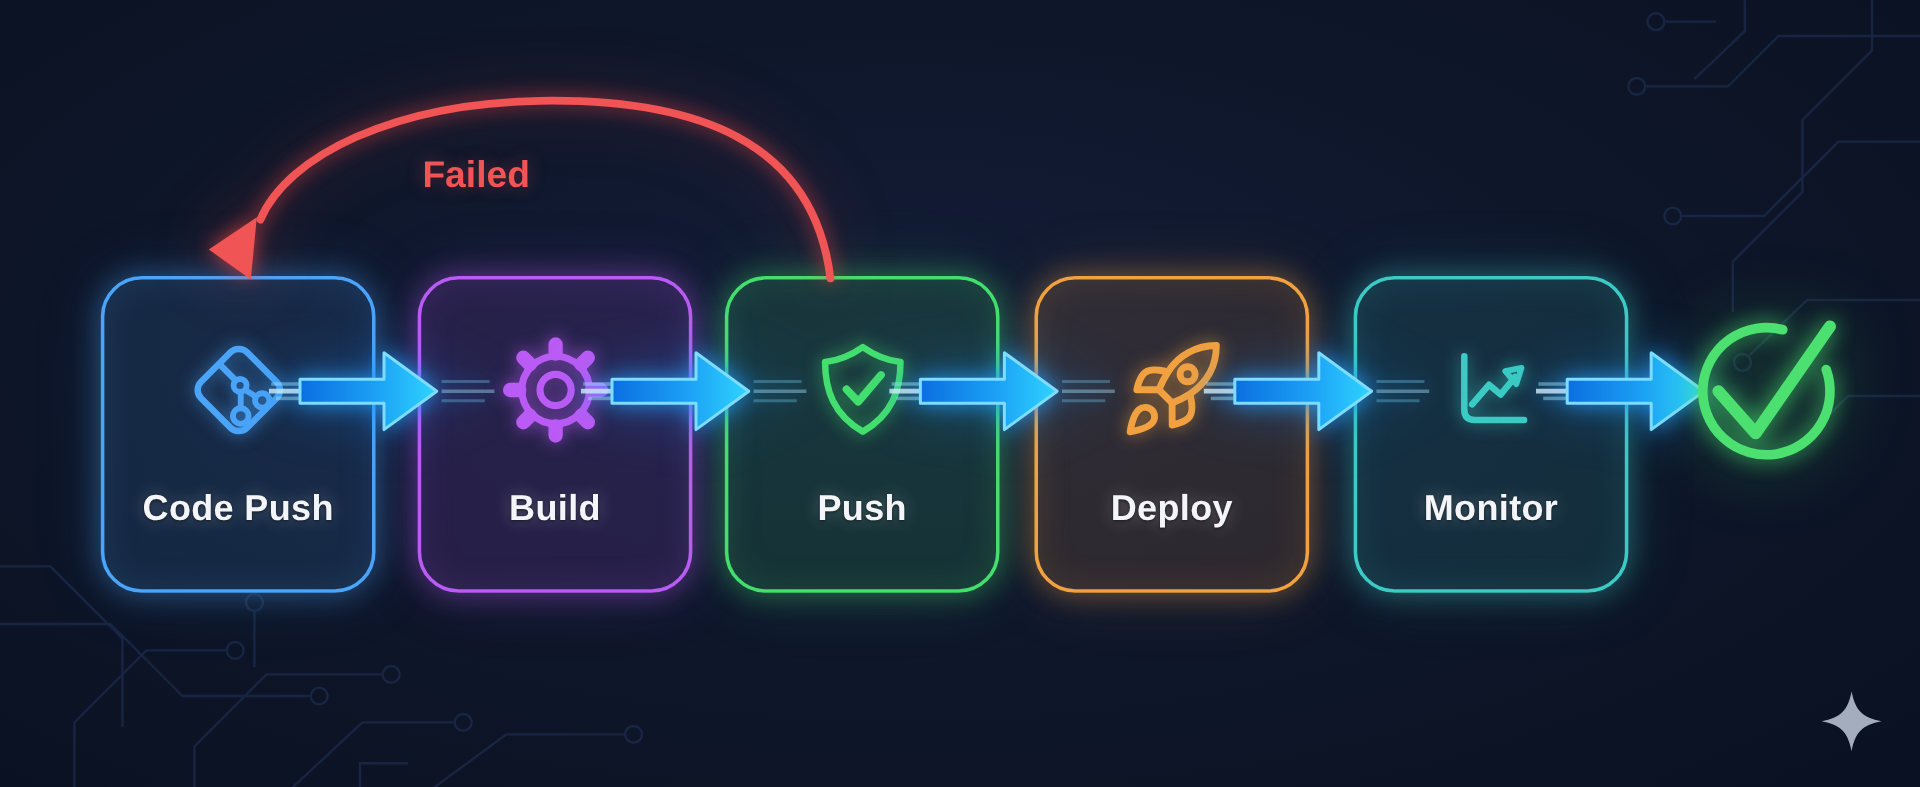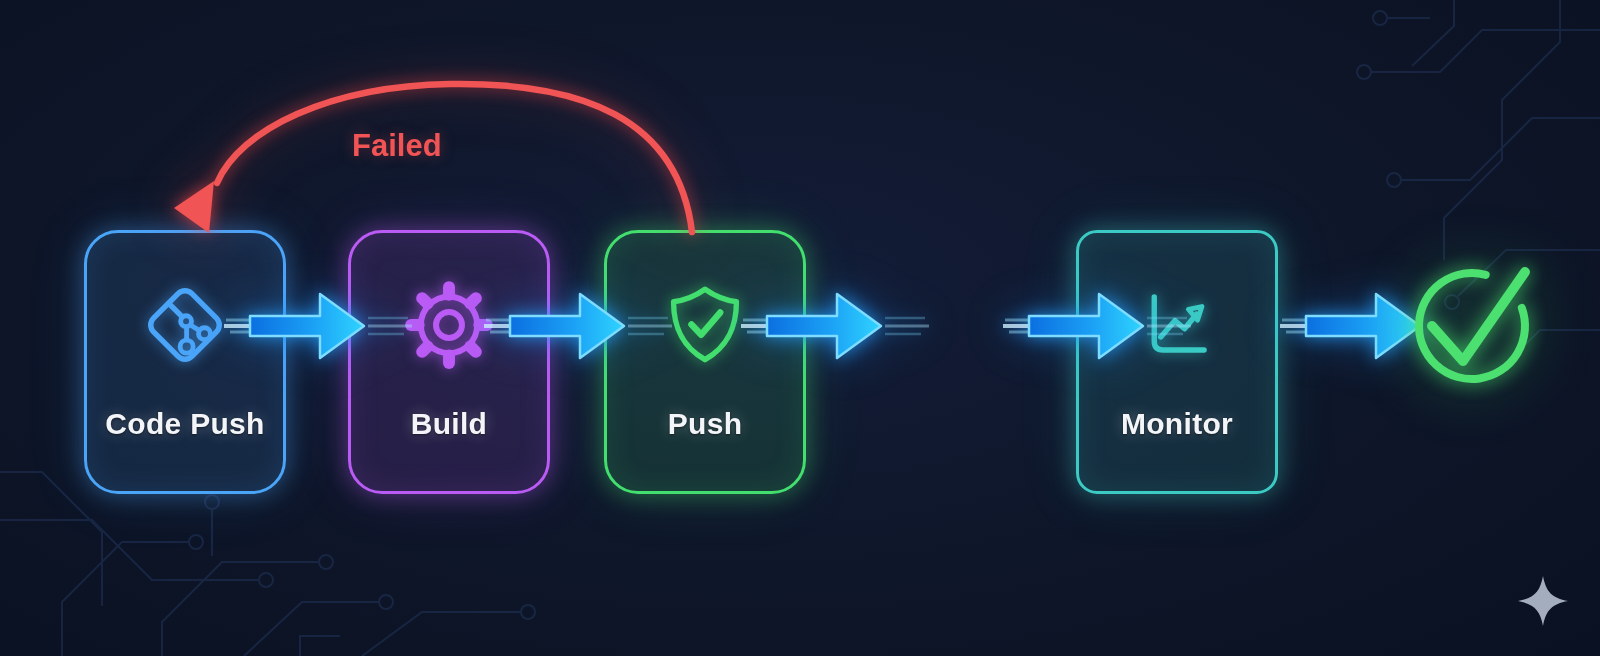--- a/index.html
+++ b/index.html
@@ -9,20 +9,21 @@
       radial-gradient(1150px 520px at 47% 44%, #131d38 0%, #0e1629 55%, #0a1122 100%);
     font-family:"Liberation Sans",sans-serif;
   }
   .circuits{position:absolute;inset:0;pointer-events:none;}
   .card{
     position:absolute;top:230px;width:196px;height:258px;border-radius:34px;
     border:3px solid var(--accent,#4aa4f8);
     background:var(--glow2, rgba(70,130,220,.13));
     box-shadow:0 0 22px 2px var(--glow1), 0 0 60px var(--glow2), inset 0 0 30px var(--glow2);
     color:var(--accent,#4aa4f8);
+    padding-left:27px;
   }
   .card-icon{
     position:absolute;left:50%;top:40px;transform:translateX(-50%);
     width:104px;height:104px;
     filter:drop-shadow(0 0 7px var(--glow3));
   }
   .card-icon svg{width:100%;height:100%;}
   .card-label{
     position:absolute;left:0;right:0;top:174px;text-align:center;
     font-weight:700;font-size:30px;color:#f3f5f9;letter-spacing:.3px;
@@ -132,22 +133,36 @@
   <div class="card" style="left: 604px; --accent: #43df6e; --glow1: #43df6e59; --glow2: #43df6e22; --glow3: #43df6eaa;">
     <div class="card-icon">
       <svg viewBox="0 0 96 96" fill="none" stroke="currentColor" stroke-linecap="round" stroke-linejoin="round">
         <path d="M48 15 C 58 22 68 25.5 77 26.5 C 77 48 70.5 67 48 80 C 25.5 67 19 48 19 26.5 C 28 25.5 38 22 48 15 Z" stroke-width="5"></path>
         <path d="M35.5 47.5 L 44.5 57 L 62 36.5" stroke-width="6"></path>
       </svg>
     </div>
     <div class="card-label">Push</div>
   </div>
 
-
-  <div class="card" style="left: 1076px; border-radius: 21px; --accent: #3bcbc4; --glow1: #3bcbc459; --glow2: #3bcbc422; --glow3: #3bcbc4aa;">
+  <div class="card" style="left: 862px; --accent: #f2a140; --glow1: #f2a14059; --glow2: #f2a14022; --glow3: #f2a140aa;">
+    <div class="card-icon">
+      <svg viewBox="0 0 96 96" fill="none" stroke="currentColor" stroke-linecap="round" stroke-linejoin="round">
+        <g transform="translate(7 7) scale(3.4)" stroke-width="1.55">
+          <path d="M4.5 16.5c-1.5 1.26-2 5-2 5s3.74-.5 5-2c.71-.84.7-2.13-.09-2.91a2.18 2.18 0 0 0-2.91-.09z"></path>
+          <path d="M12 15l-3-3a22 22 0 0 1 2-3.95A12.88 12.88 0 0 1 22 2c0 2.72-.78 7.5-6 11a22.35 22.35 0 0 1-4 2z"></path>
+          <path d="M9 12H4s.55-3.03 2-4c1.62-1.08 5 0 5 0"></path>
+          <path d="M12 15v5s3.03-.55 4-2c1.08-1.62 0-5 0-5"></path>
+          <circle cx="15.5" cy="8.5" r="1.7"></circle>
+        </g>
+      </svg>
+    </div>
+    <div class="card-label">Deploy</div>
+  </div>
+
+  <div class="card" style="left: 1128px; --accent: #3bcbc4; --glow1: #3bcbc459; --glow2: #3bcbc422; --glow3: #3bcbc4aa;">
     <div class="card-icon">
       <svg viewBox="0 0 96 96" fill="none" stroke="currentColor" stroke-linecap="round" stroke-linejoin="round">
         <path d="M27 22 L 27 63 Q 27 71 35 71 L 73 71" stroke-width="5"></path>
         <path d="M33 59 L 46 44 L 55 51.5 L 66 38" stroke-width="5"></path>
         <path d="M58.5 33.5 L 71 31 L 67 43.5 Z" stroke-width="4.5"></path>
       </svg>
     </div>
     <div class="card-label">Monitor</div>
   </div>
 

